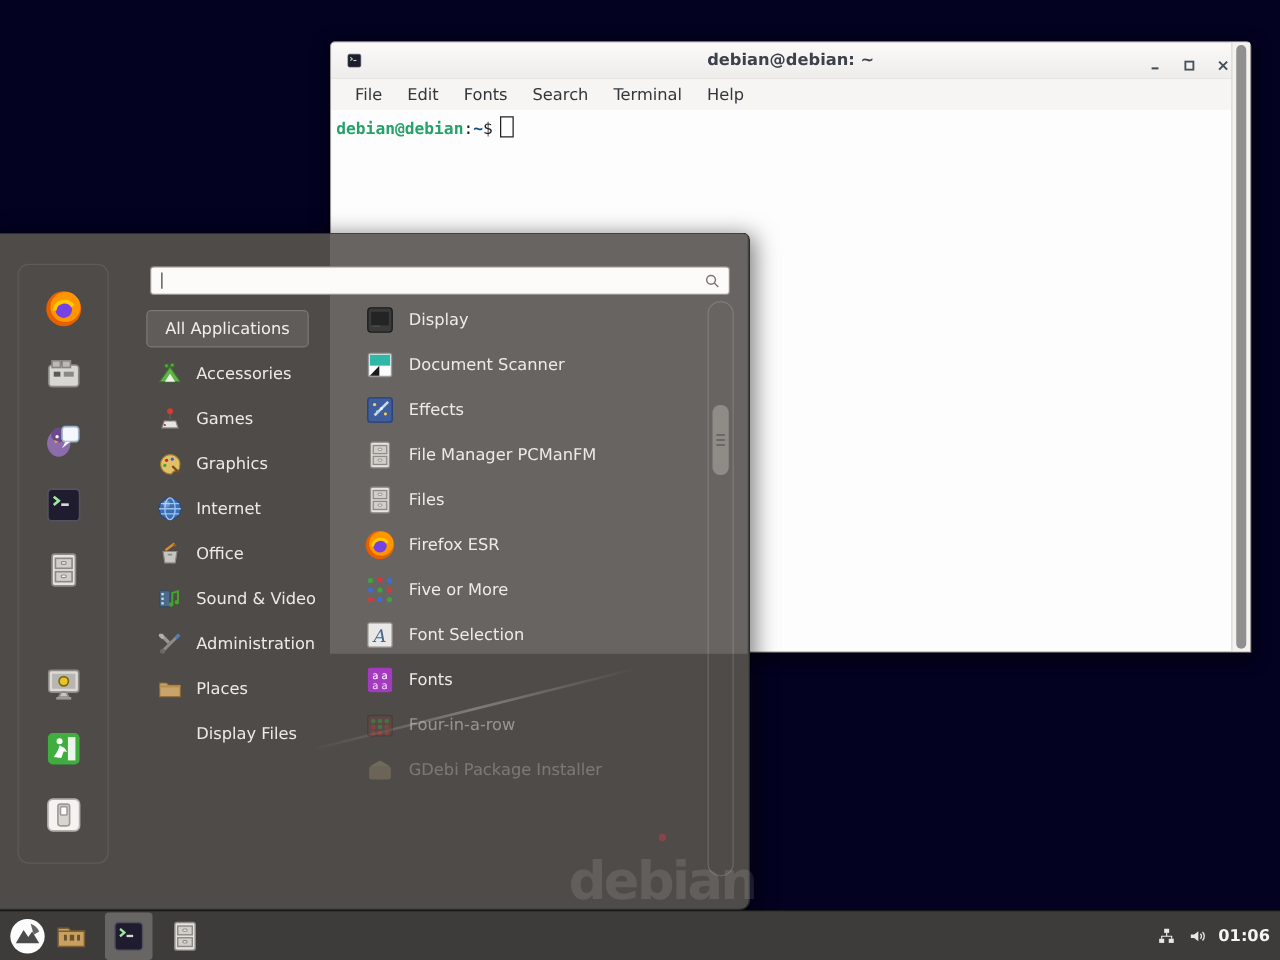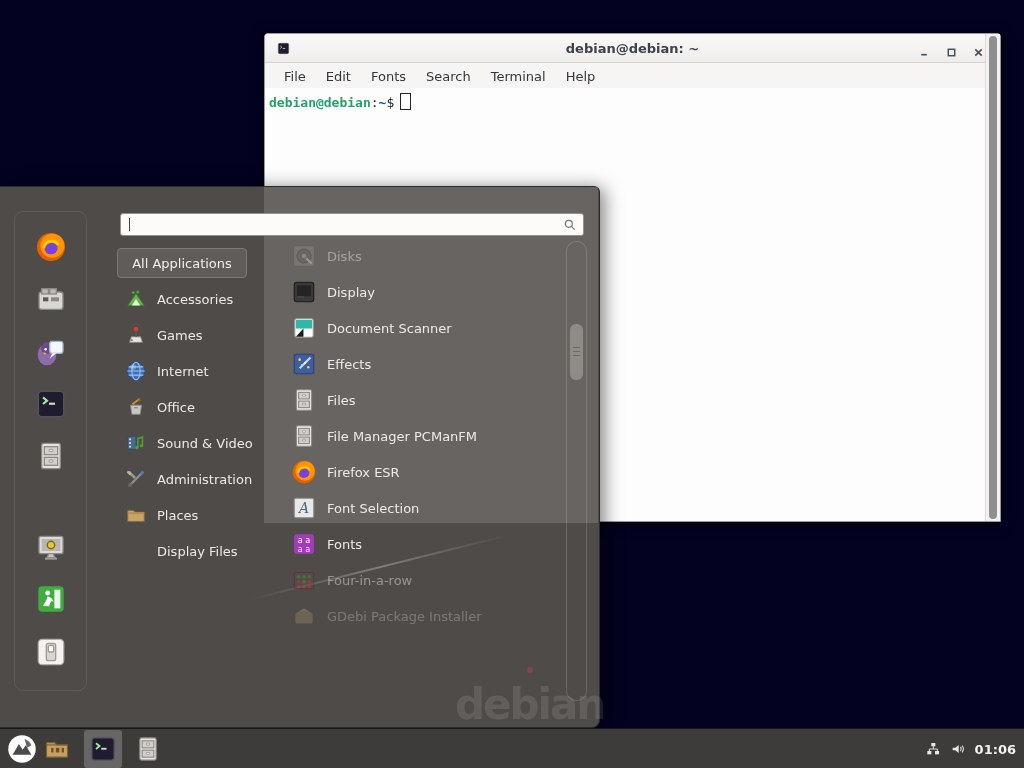--- a/index.html
+++ b/index.html
@@ -226,20 +226,30 @@
           <span class="icn" style="width: 22px; height: 22px;"><svg viewBox="0 0 24 24">
               <path d="M5 20h14l-2-6H7z" fill="#e8e6e2" stroke="#8e8b87"></path>
               <rect x="11.2" y="7" width="1.8" height="7" fill="#5a5854"></rect>
               <circle cx="12" cy="5.5" r="2.6" fill="#d83a2e"></circle>
               <circle cx="7.5" cy="17.5" r="1" fill="#b33"></circle>
             </svg></span>
           <span>Games</span>
         </div>
         <div class="cat-row">
           <span class="icn" style="width: 22px; height: 22px;"><svg viewBox="0 0 24 24">
+              <path d="M12 4a8.5 8.5 0 1 0 .5 17c2 0 1.5-2 3-2.5 1.8-.6 5 .5 5-4A8.5 8.5 0 0 0 12 4z" fill="#e3c065" stroke="#9a7d2e"></path>
+              <circle cx="9" cy="9" r="1.4" fill="#c23"></circle>
+              <circle cx="14" cy="8" r="1.4" fill="#36c"></circle>
+              <circle cx="7.5" cy="13.5" r="1.4" fill="#3a3"></circle>
+              <path d="M14 14l6 6" stroke="#7a4a22" stroke-width="2"></path>
+            </svg></span>
+          <span>Graphics</span>
+        </div>
+        <div class="cat-row">
+          <span class="icn" style="width: 22px; height: 22px;"><svg viewBox="0 0 24 24">
               <circle cx="12" cy="12" r="9.5" fill="#3c6eb4" stroke="#28497a"></circle>
               <ellipse cx="12" cy="12" rx="4.5" ry="9.5" fill="none" stroke="#9cc3ef" stroke-width="1.2"></ellipse>
               <path d="M2.5 12h19M4 7.5h16M4 16.5h16" stroke="#9cc3ef" stroke-width="1.2" fill="none"></path>
               <circle cx="9" cy="8" r="3" fill="#ffffff" opacity=".25"></circle>
             </svg></span>
           <span>Internet</span>
         </div>
         <div class="cat-row">
           <span class="icn" style="width: 22px; height: 22px;"><svg viewBox="0 0 24 24">
               <path d="M6 10h12l-1.5 10h-9z" fill="#c9c6c1" stroke="#8e8b87"></path>
@@ -278,29 +288,20 @@
             </svg></span>
           <span>Places</span>
         </div>
         <div class="cat-row">
           <span class="spacer"></span>
           <span>Display Files</span>
         </div>
       </div>
 
     <div class="apps" id="apps">
-        <div class="app-row fade-light">
-          <span class="icn" style="width: 26px; height: 26px;"><svg viewBox="0 0 24 24">
-              <rect x="3" y="3" width="18" height="18" rx="2" fill="#8f8c88"></rect>
-              <circle cx="12" cy="12" r="6.5" fill="#6e6b67" stroke="#57544f"></circle>
-              <circle cx="12" cy="12" r="2" fill="#b9b6b1"></circle>
-              <path d="M14 14l5 5" stroke="#d9d7d3" stroke-width="2"></path>
-            </svg></span>
-          <span>Disks</span>
-        </div>
         <div class="app-row">
           <span class="icn" style="width: 26px; height: 26px;"><svg viewBox="0 0 24 24">
               <rect x="3" y="3" width="18" height="18" rx="2.5" fill="#3a3a3a" stroke="#1c1c1c"></rect>
               <rect x="5.5" y="6" width="13" height="10" fill="#242424"></rect>
               <path d="M6 16.5h6" stroke="#4f4f4f"></path>
             </svg></span>
           <span>Display</span>
         </div>
         <div class="app-row">
           <span class="icn" style="width: 26px; height: 26px;"><svg viewBox="0 0 24 24">
@@ -322,40 +323,54 @@
           <span>Effects</span>
         </div>
         <div class="app-row">
           <span class="icn" style="width: 26px; height: 26px;"><svg viewBox="0 0 24 24">
               <rect x="5" y="2.5" width="14" height="19" rx="1.5" fill="#e6e4e1" stroke="#8e8b87"></rect>
               <rect x="7" y="5" width="10" height="6" fill="#d2cfcb" stroke="#8e8b87"></rect>
               <rect x="7" y="13" width="10" height="6" fill="#d2cfcb" stroke="#8e8b87"></rect>
               <rect x="10.5" y="7" width="3" height="1.6" rx=".8" fill="#f7f6f5" stroke="#8e8b87" stroke-width=".7"></rect>
               <rect x="10.5" y="15" width="3" height="1.6" rx=".8" fill="#f7f6f5" stroke="#8e8b87" stroke-width=".7"></rect>
             </svg></span>
-          <span>Files</span>
+          <span>File Manager PCManFM</span>
         </div>
         <div class="app-row">
           <span class="icn" style="width: 26px; height: 26px;"><svg viewBox="0 0 24 24">
               <rect x="5" y="2.5" width="14" height="19" rx="1.5" fill="#e6e4e1" stroke="#8e8b87"></rect>
               <rect x="7" y="5" width="10" height="6" fill="#d2cfcb" stroke="#8e8b87"></rect>
               <rect x="7" y="13" width="10" height="6" fill="#d2cfcb" stroke="#8e8b87"></rect>
               <rect x="10.5" y="7" width="3" height="1.6" rx=".8" fill="#f7f6f5" stroke="#8e8b87" stroke-width=".7"></rect>
               <rect x="10.5" y="15" width="3" height="1.6" rx=".8" fill="#f7f6f5" stroke="#8e8b87" stroke-width=".7"></rect>
             </svg></span>
-          <span>File Manager PCManFM</span>
+          <span>Files</span>
         </div>
         <div class="app-row">
           <span class="icn" style="width: 26px; height: 26px;"><svg viewBox="0 0 24 24">
               <circle cx="12" cy="12" r="10.5" fill="#e66000"></circle>
               <circle cx="13" cy="11" r="9" fill="#ff9500"></circle>
               <circle cx="12" cy="12.5" r="5" fill="#7542e5"></circle>
               <path d="M6.5 13a6 6 0 0 1 11-2.5" fill="none" stroke="#ffcb00" stroke-width="2.2"></path>
             </svg></span>
           <span>Firefox ESR</span>
+        </div>
+        <div class="app-row">
+          <span class="icn" style="width: 26px; height: 26px;"><svg viewBox="0 0 24 24">
+              <circle cx="5" cy="5" r="1.9" fill="#3ba63b"></circle>
+              <circle cx="12" cy="4.5" r="1.9" fill="#d43a3a"></circle>
+              <circle cx="19" cy="5" r="1.9" fill="#3b6fd4"></circle>
+              <circle cx="5" cy="12" r="1.9" fill="#3b6fd4"></circle>
+              <circle cx="12" cy="12" r="1.9" fill="#3ba63b"></circle>
+              <circle cx="19" cy="12" r="1.9" fill="#d43a3a"></circle>
+              <circle cx="5" cy="19" r="1.9" fill="#d43a3a"></circle>
+              <circle cx="12" cy="19" r="1.9" fill="#3b6fd4"></circle>
+              <circle cx="19" cy="19" r="1.9" fill="#3ba63b"></circle>
+            </svg></span>
+          <span>Five or More</span>
         </div>
         <div class="app-row">
           <span class="icn" style="width: 26px; height: 26px;"><svg viewBox="0 0 24 24">
               <rect x="3" y="3" width="18" height="18" rx="1.5" fill="#e9e8e6" stroke="#8e8b87"></rect>
               <text x="12" y="17" font-family="DejaVu Serif, serif" font-style="italic" font-size="13" fill="#46688c" text-anchor="middle">A</text>
             </svg></span>
           <span>Font Selection</span>
         </div>
         <div class="app-row">
           <span class="icn" style="width: 26px; height: 26px;"><svg viewBox="0 0 24 24">

